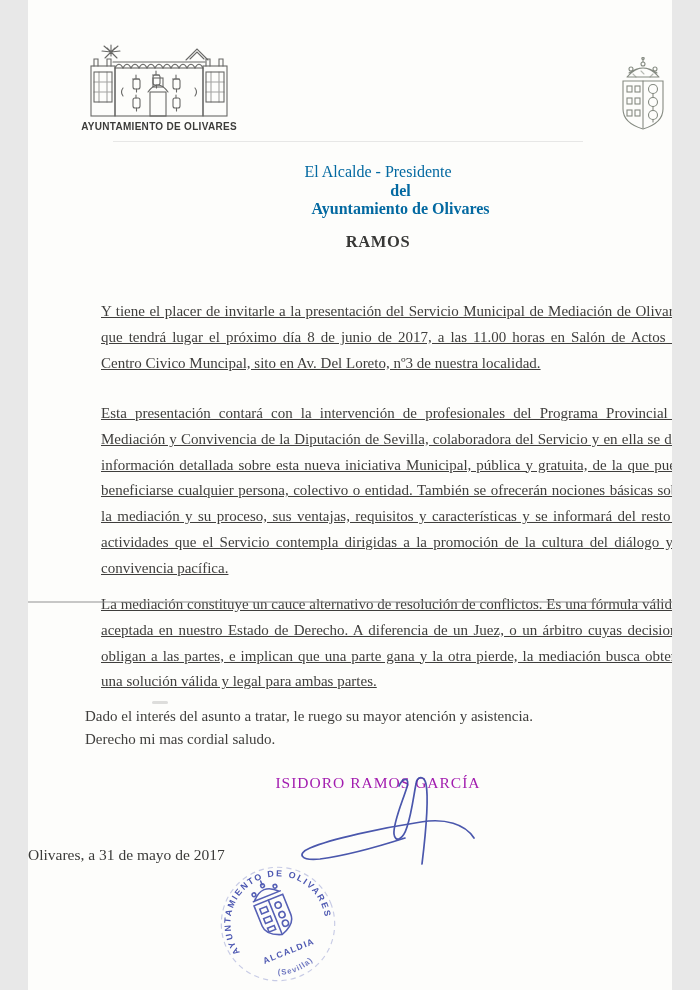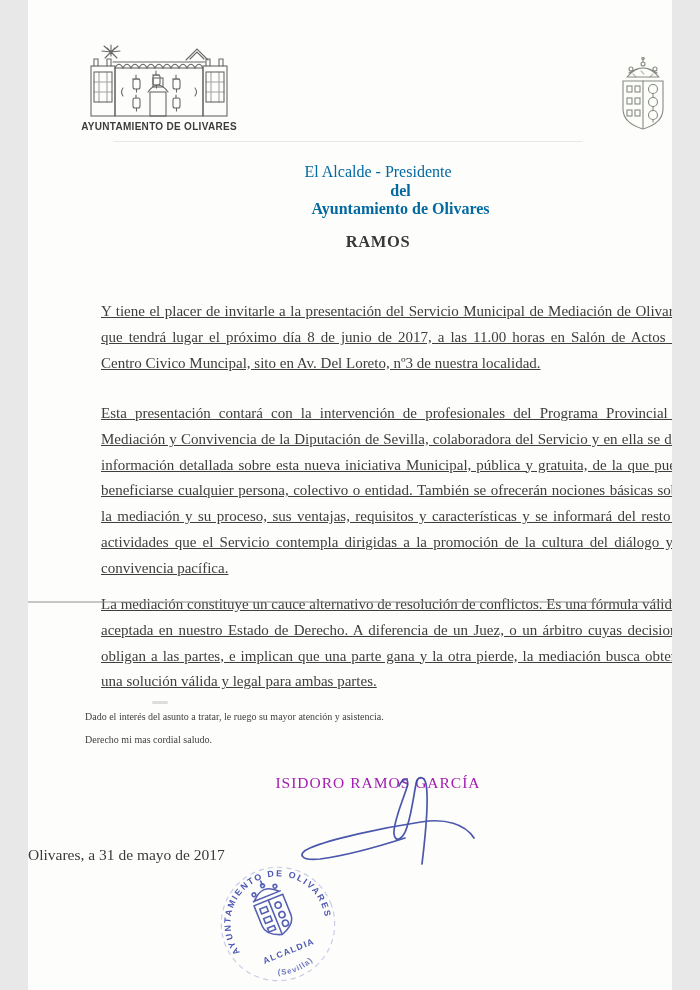--- a/index.html
+++ b/index.html
@@ -42,21 +42,21 @@
   .para {
     position: absolute; left: 73px; width: 589px; margin: 0;
     font-size: 15px; line-height: 25.8px;
     text-align: justify; text-justify: inter-word; text-decoration: underline;
   }
   .para-1 { top: 299px; }
   .para-2 { top: 401px; }
   .para-3 { top: 592px; }
   .closing {
     position: absolute; left: 57px; top: 705px; width: 589px; margin: 0;
-    font-size: 10px; line-height: 23px;
+    font-size: 15px; line-height: 23px;
   }
 
   
   .sig-name {
     position: absolute; left: 0; top: 774px; width: 700px;
     text-align: center; font-size: 15.5px; letter-spacing: 1px; color: #a21caf;
   }
   .signature-svg { position: absolute; left: 265px; top: 776px; width: 185px; height: 92px; overflow: visible; }
   .place-date {
     position: absolute; left: 0; top: 846px; width: 700px;

